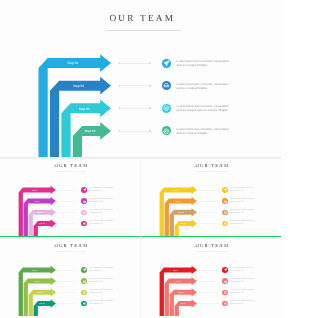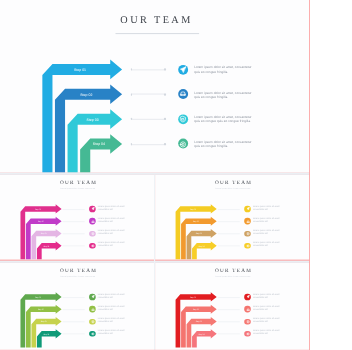--- a/index.html
+++ b/index.html
@@ -1,20 +1,20 @@
 <!DOCTYPE html>
 <html><head>
 <meta charset="utf-8">
 <style>
 html,body{margin:0;padding:0;background:#ffffff;}
 body{width:281px;height:318px;overflow:hidden;
      font-family:"Liberation Sans",sans-serif;
      -webkit-font-smoothing:antialiased;
      text-rendering:geometricPrecision;}
-.page{position:relative;width:281px;height:318px;background:#fca5a5;
+.page{position:relative;width:281px;height:318px;background:#22c55e;
   transform:translateZ(0);will-change:transform;}
 
 
 .slide{position:absolute;background:#fdfdfe;overflow:hidden;}
 #hero{left:0;top:0;width:281px;height:157px;}
 #s1{left:0;top:159px;width:140px;height:77px;}
 #s2{left:141px;top:159px;width:140px;height:77px;}
 #s3{left:0;top:239px;width:140px;height:79px;}
 #s4{left:141px;top:239px;width:140px;height:79px;}
 .hdiv{position:absolute;left:0;width:281px;height:1px;background:#edf1f6;}

